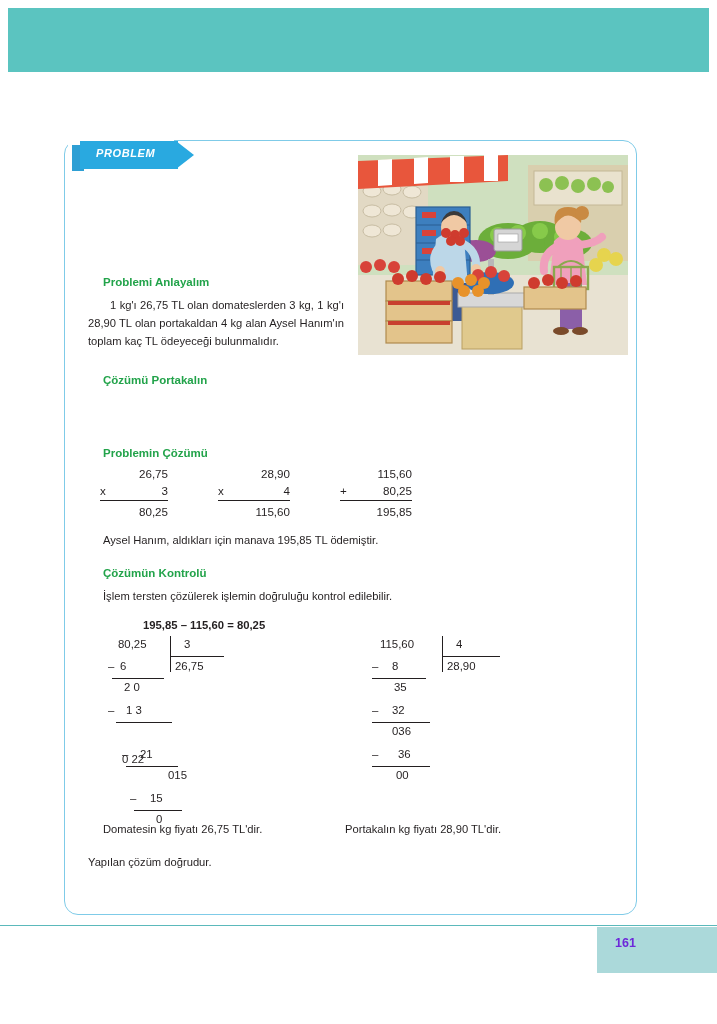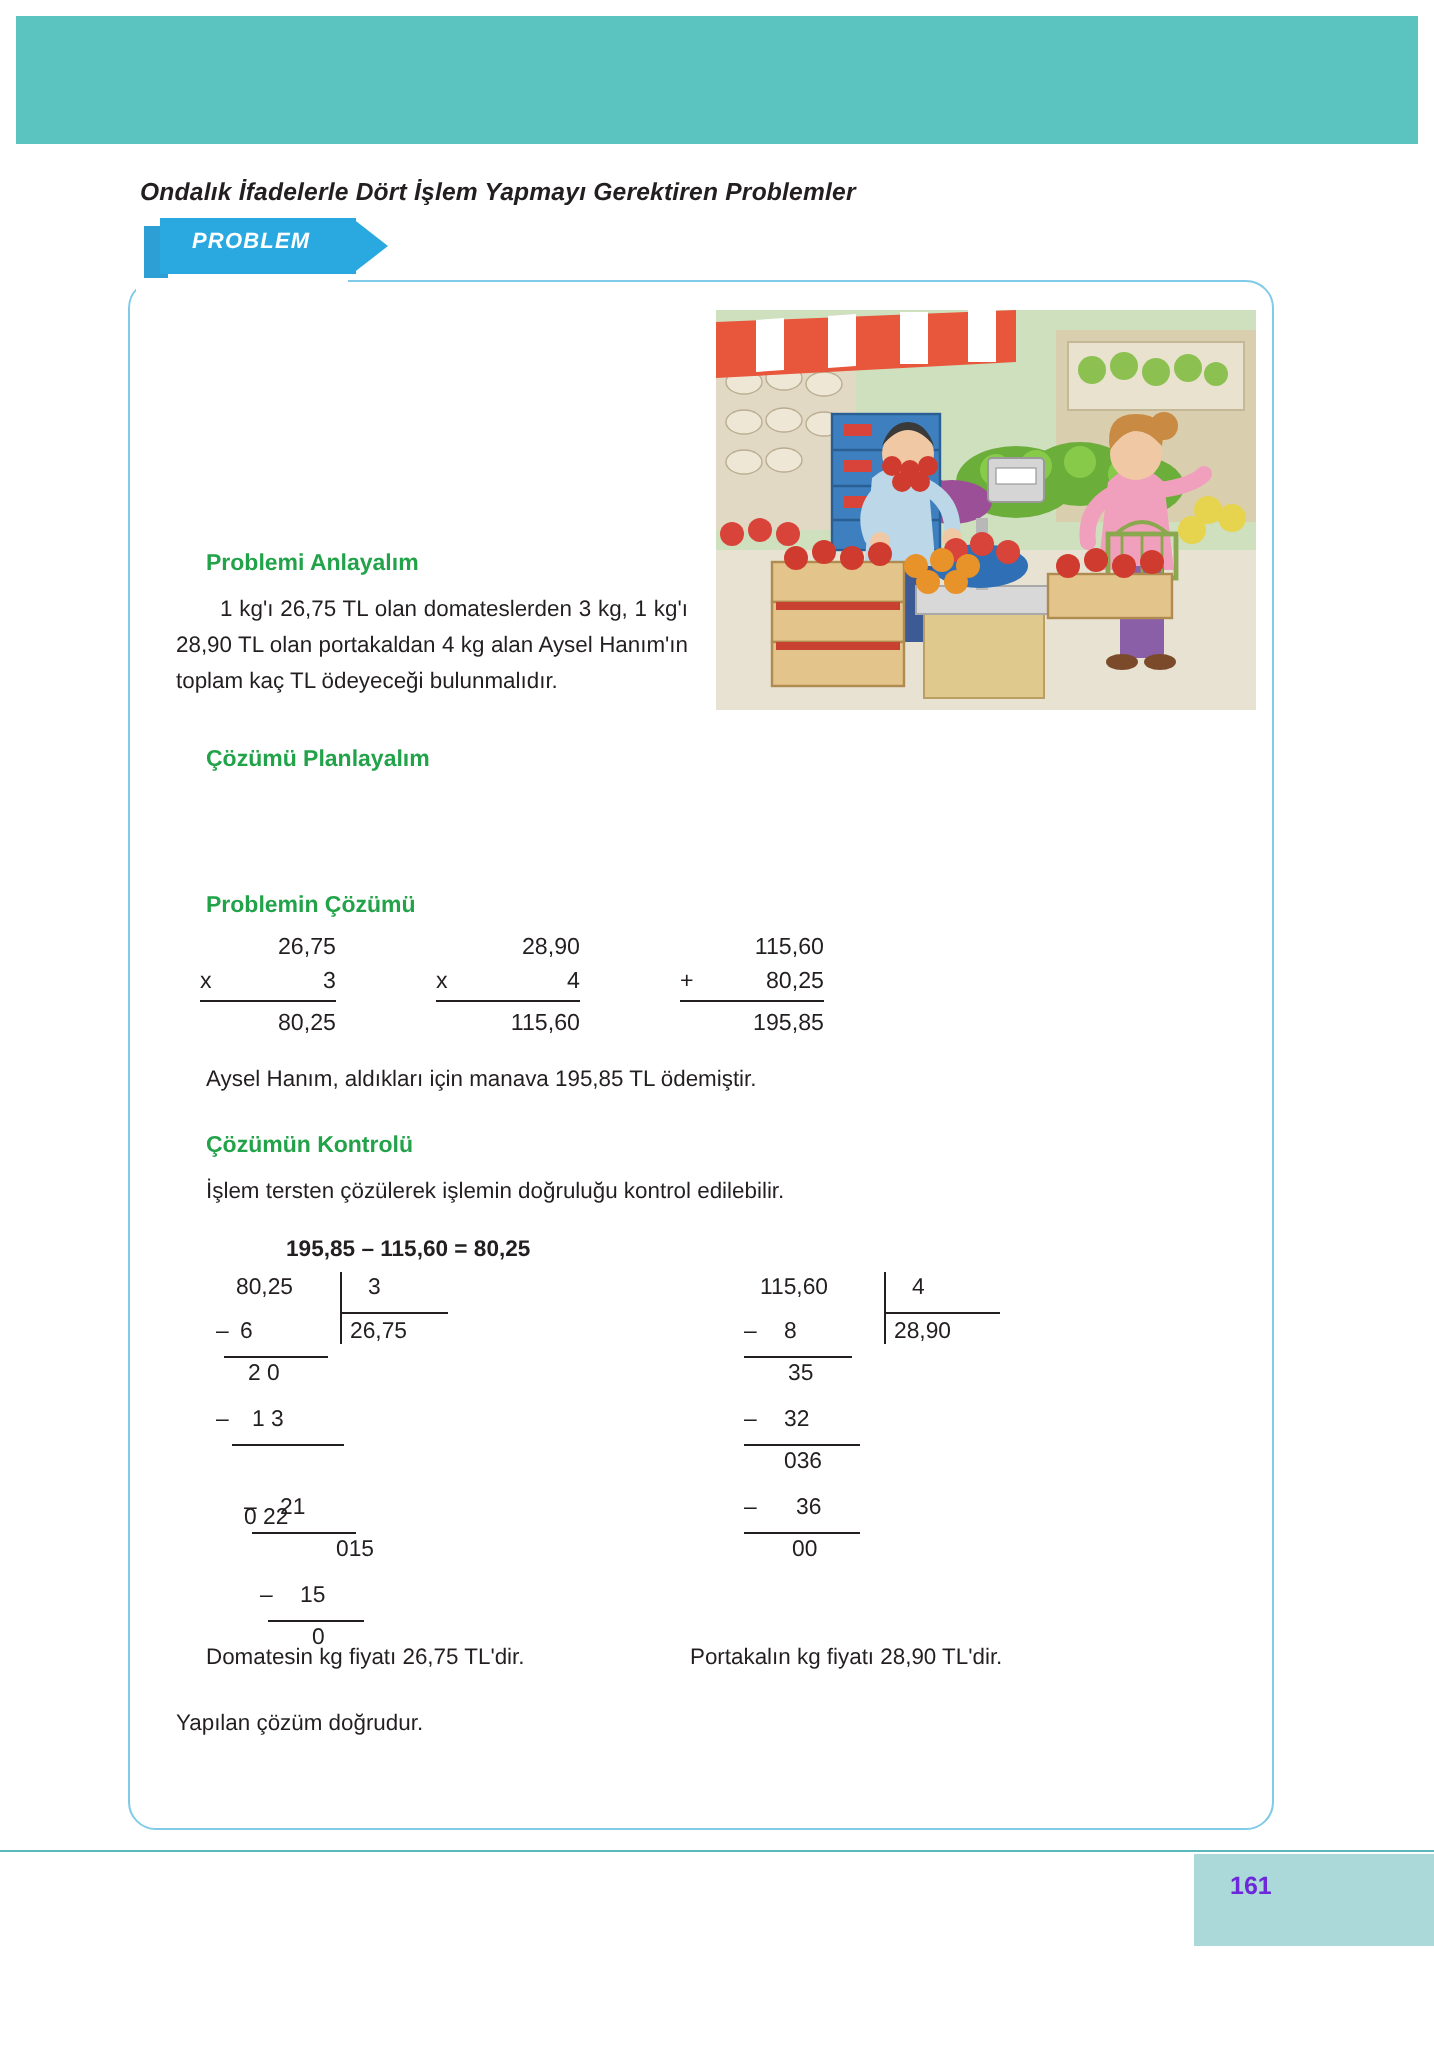--- a/index.html
+++ b/index.html
@@ -30,21 +30,21 @@
     border:1.3px solid #7fcbe8;border-radius:14px;
     box-sizing:border-box;background:#fff;
   }
   
   .border-mask{
     position:absolute;left:68px;top:133px;width:106px;height:16px;background:#fff;
   }
 
   
   .banner{
-    position:absolute;left:72px;top:109px;width:124px;height:15px;
+    position:absolute;left:72px;top:141px;width:124px;height:15px;
   }
   .banner .tail{
     position:absolute;left:0;top:4px;width:12px;height:26px;
     background:#2e9fd4;
   }
   .banner .body{
     position:absolute;left:8px;top:0;width:98px;height:28px;
     background:#29a9e0;
   }
   .banner .arrow{
@@ -133,21 +133,20 @@
     font-size:12.5px;font-weight:bold;color:#6d28d9;
   }
 </style>
 </head>
 <body>
 
 <div class="page">
 
   <div class="top-band"></div>
 
-  <div class="sec-title">Ondalık İfadelerle Dört İşlem Yapmayı Gerektiren Problemler</div>
 
   <div class="problem-box"></div>
   <div class="border-mask"></div>
 
   <div class="banner">
     <div class="tail"></div>
     <div class="body"></div>
     <div class="arrow"></div>
     <div class="label">PROBLEM</div>
   </div>
@@ -307,21 +306,21 @@
           <circle cx="246" cy="100" r="7"></circle>
           <circle cx="258" cy="104" r="7"></circle>
           <circle cx="238" cy="110" r="7"></circle>
         </g>
     </svg>
   </div>
 
   <div class="h-green" id="h-understand">Problemi Anlayalım</div>
   <div class="para" id="p-understand">1 kg'ı 26,75 TL olan domateslerden 3 kg, 1 kg'ı 28,90 TL olan portakaldan 4 kg alan Aysel Hanım'ın toplam kaç TL ödeyeceği bulunmalıdır.</div>
 
-  <div class="h-green" id="h-plan">Çözümü Planlayalım</div>
+  <div class="h-green" id="h-plan">Çözümü Portakalın</div>
 
   <div class="h-green" id="h-solution">Problemin Çözümü</div>
 
   <div class="calc-row">
     <div class="calc" id="mul1">
       <span class="ln"><span class="op"></span><span class="num" style="width:54px">26,75</span></span>
       <span class="ln"><span class="op">x</span><span class="num" style="width:54px">3</span></span>
       <span class="bar" style="width:68px"></span>
       <span class="res" style="width:68px">80,25</span>
     </div>

